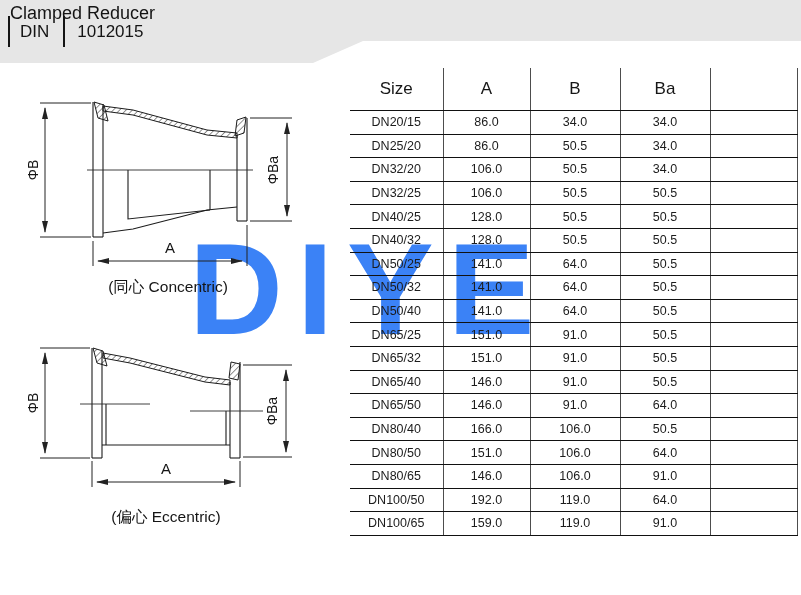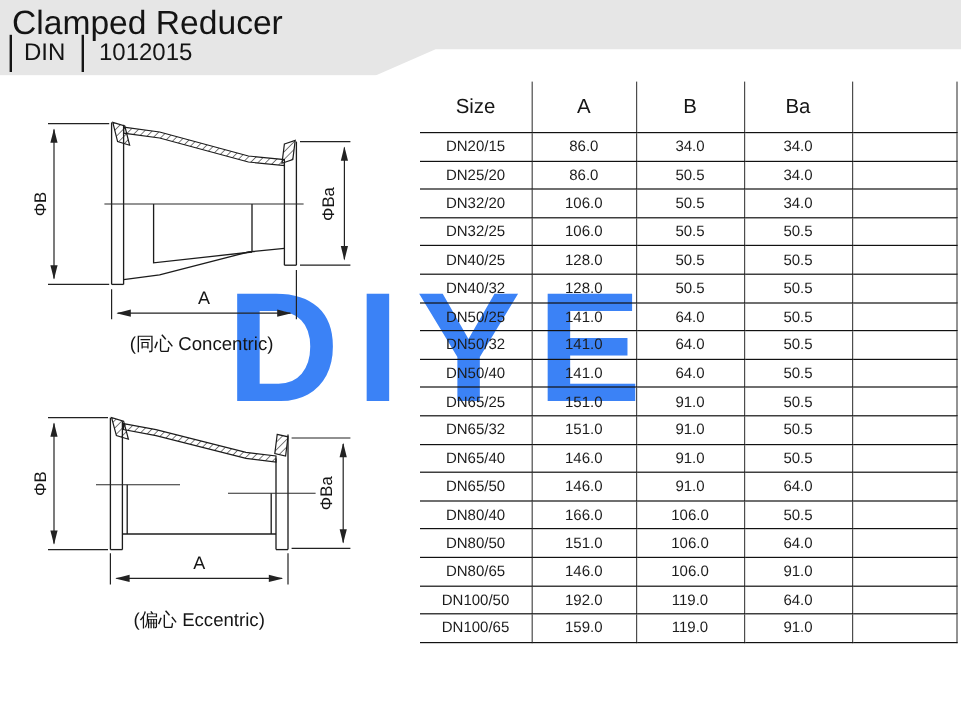--- a/index.html
+++ b/index.html
@@ -7,25 +7,25 @@
     width:801px;height:595px;position:relative;overflow:hidden;
     background:#ffffff;font-family:"Liberation Sans",sans-serif;
   }
   
   .banner{
     position:absolute;left:0;top:0;width:801px;height:63px;background:#e6e6e6;
     clip-path:polygon(0 0,801px 0,801px 41px,363px 41px,313px 63px,0 63px);
     z-index:1;
   }
   .title{
-    position:absolute;left:10px;top:3px;font-size:28px;color:#141414;z-index:2;
+    position:absolute;left:10px;top:3px;font-size:18px;color:#141414;z-index:2;
   }
   .subtitle{
-    position:absolute;left:8px;top:29px;height:31px;display:flex;align-items:center;
-    font-size:20px;color:#141414;z-index:2;
+    position:absolute;left:8px;top:16px;height:31px;display:flex;align-items:center;
+    font-size:17px;color:#141414;z-index:2;
   }
   .vbar{width:2px;height:31px;background:#141414;}
   .sub-din{margin:0 14px 0 10px;}
   .sub-num{margin-left:12px;}
   
   .watermark{
     position:absolute;left:189px;top:224px;z-index:0;
     font-size:130px;font-weight:bold;letter-spacing:14px;line-height:1;
     color:#3b82f6;user-select:none;
   }

